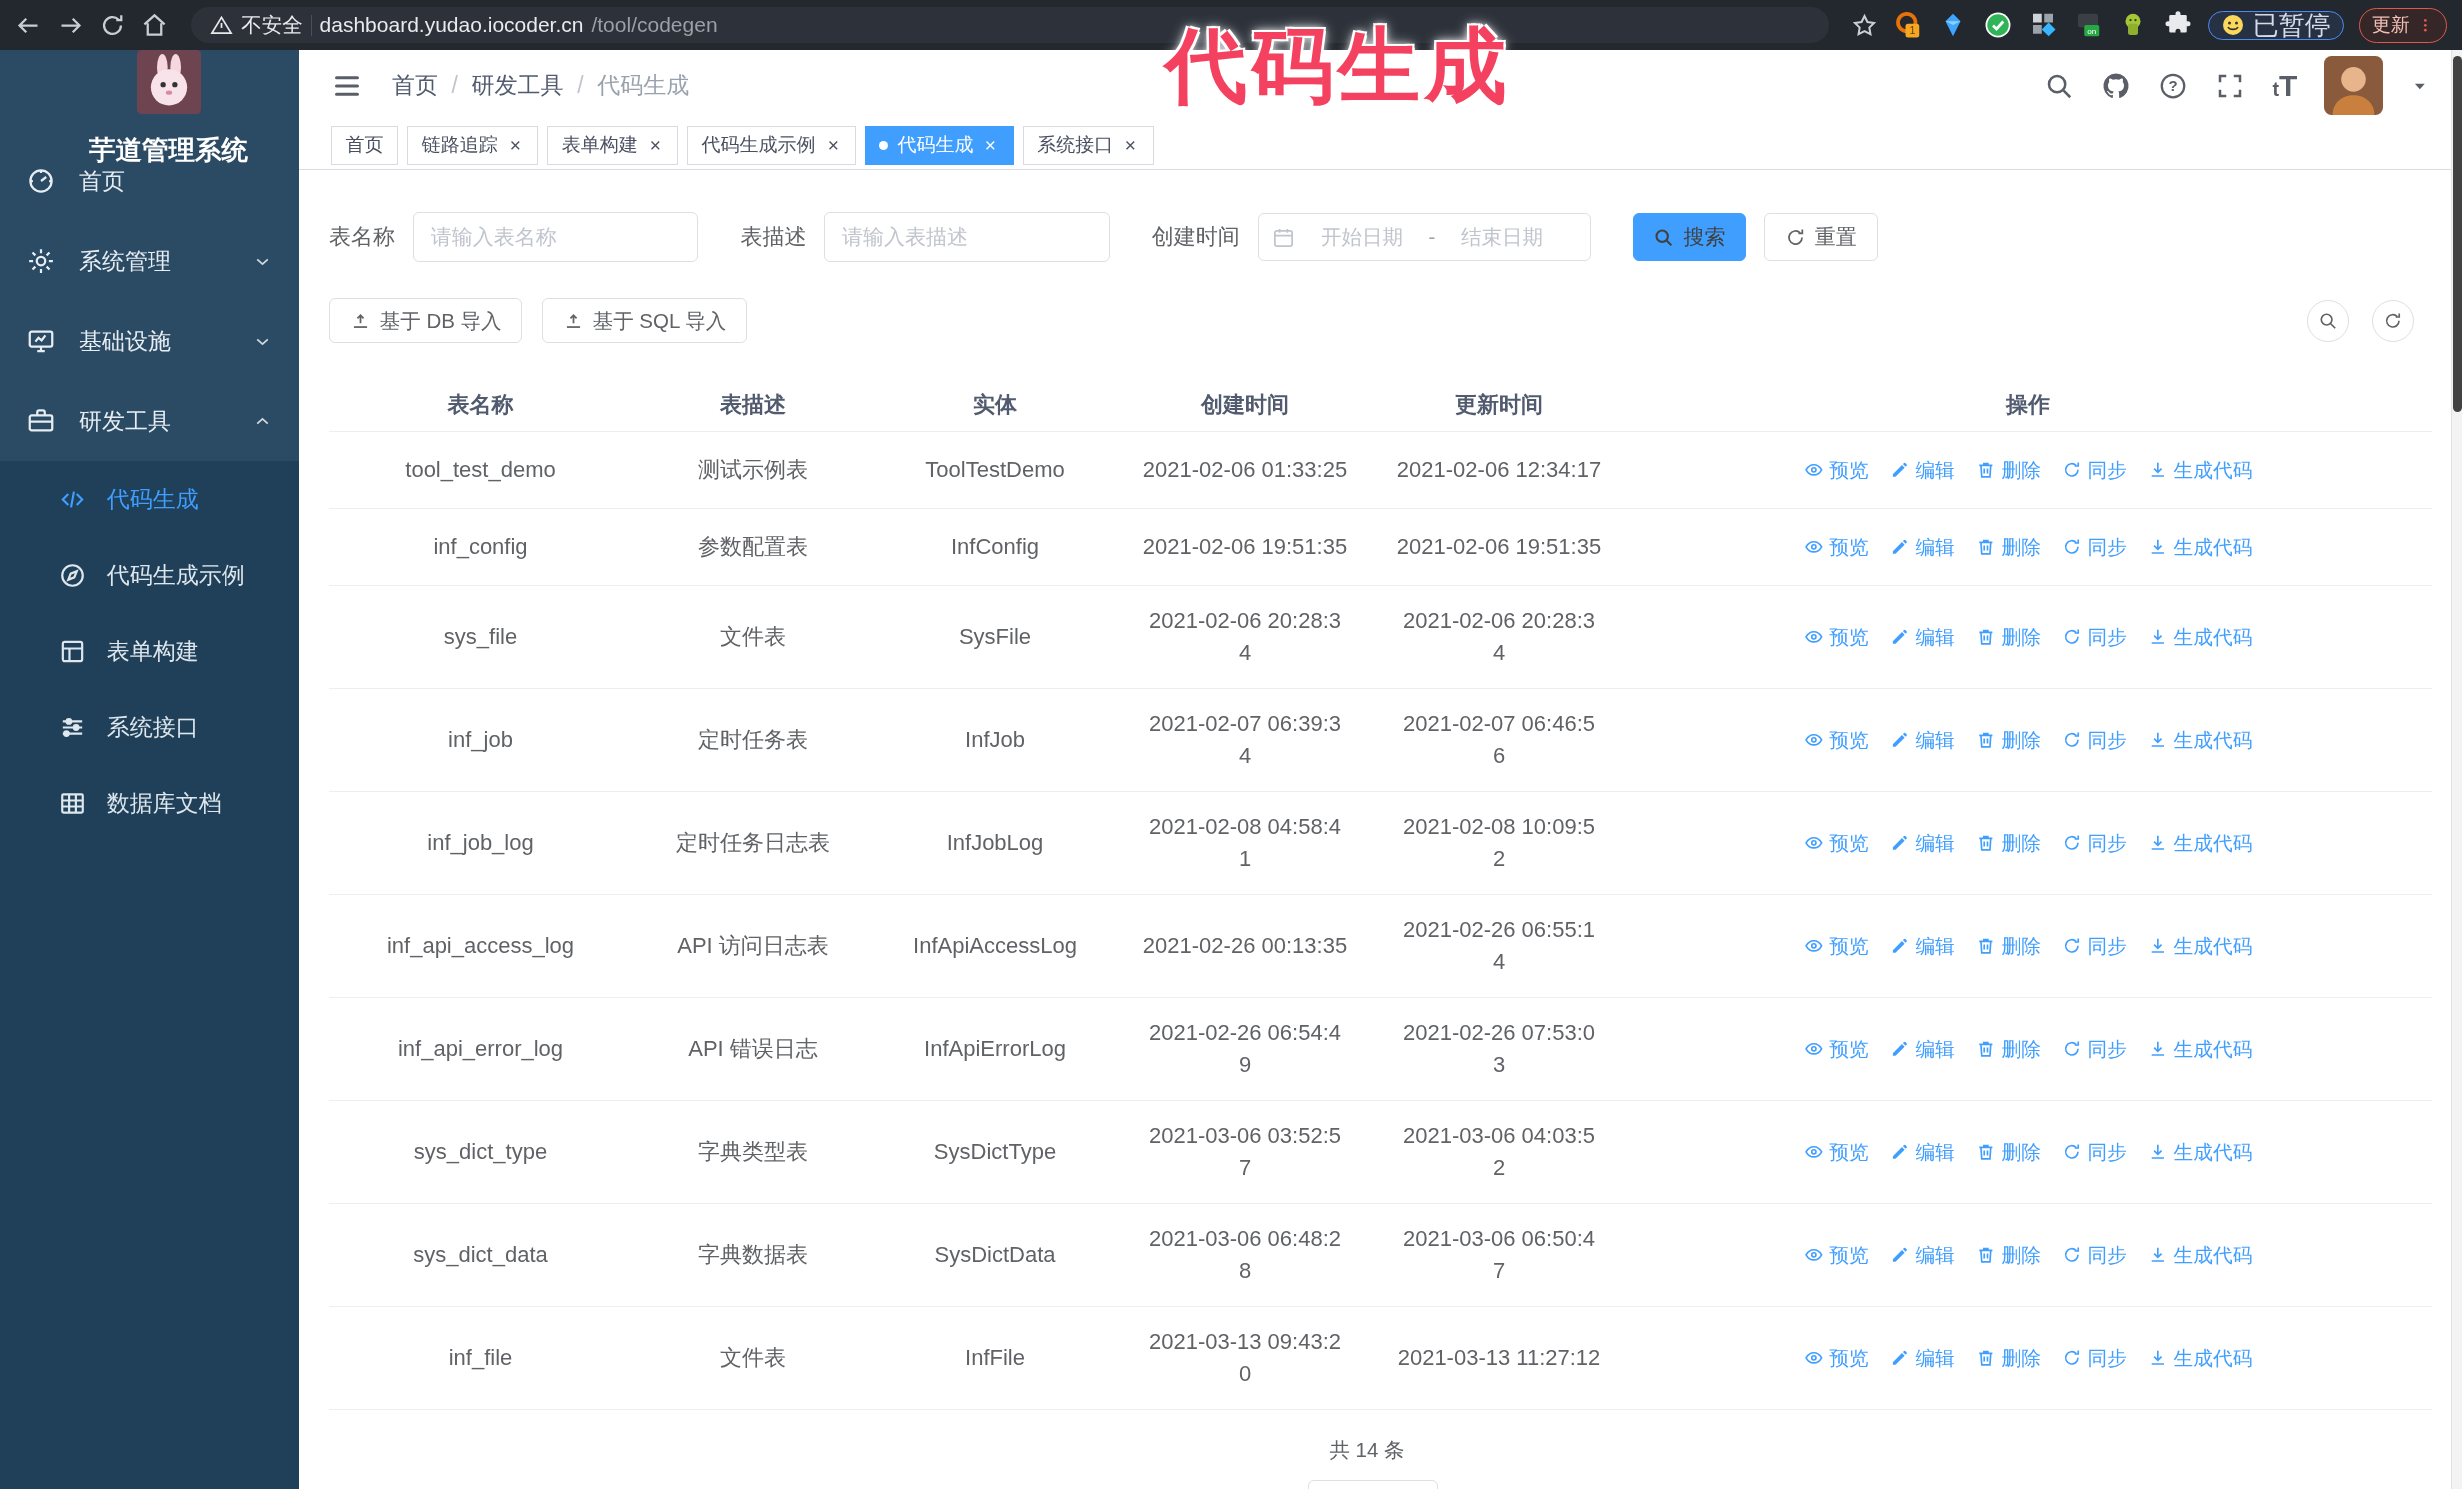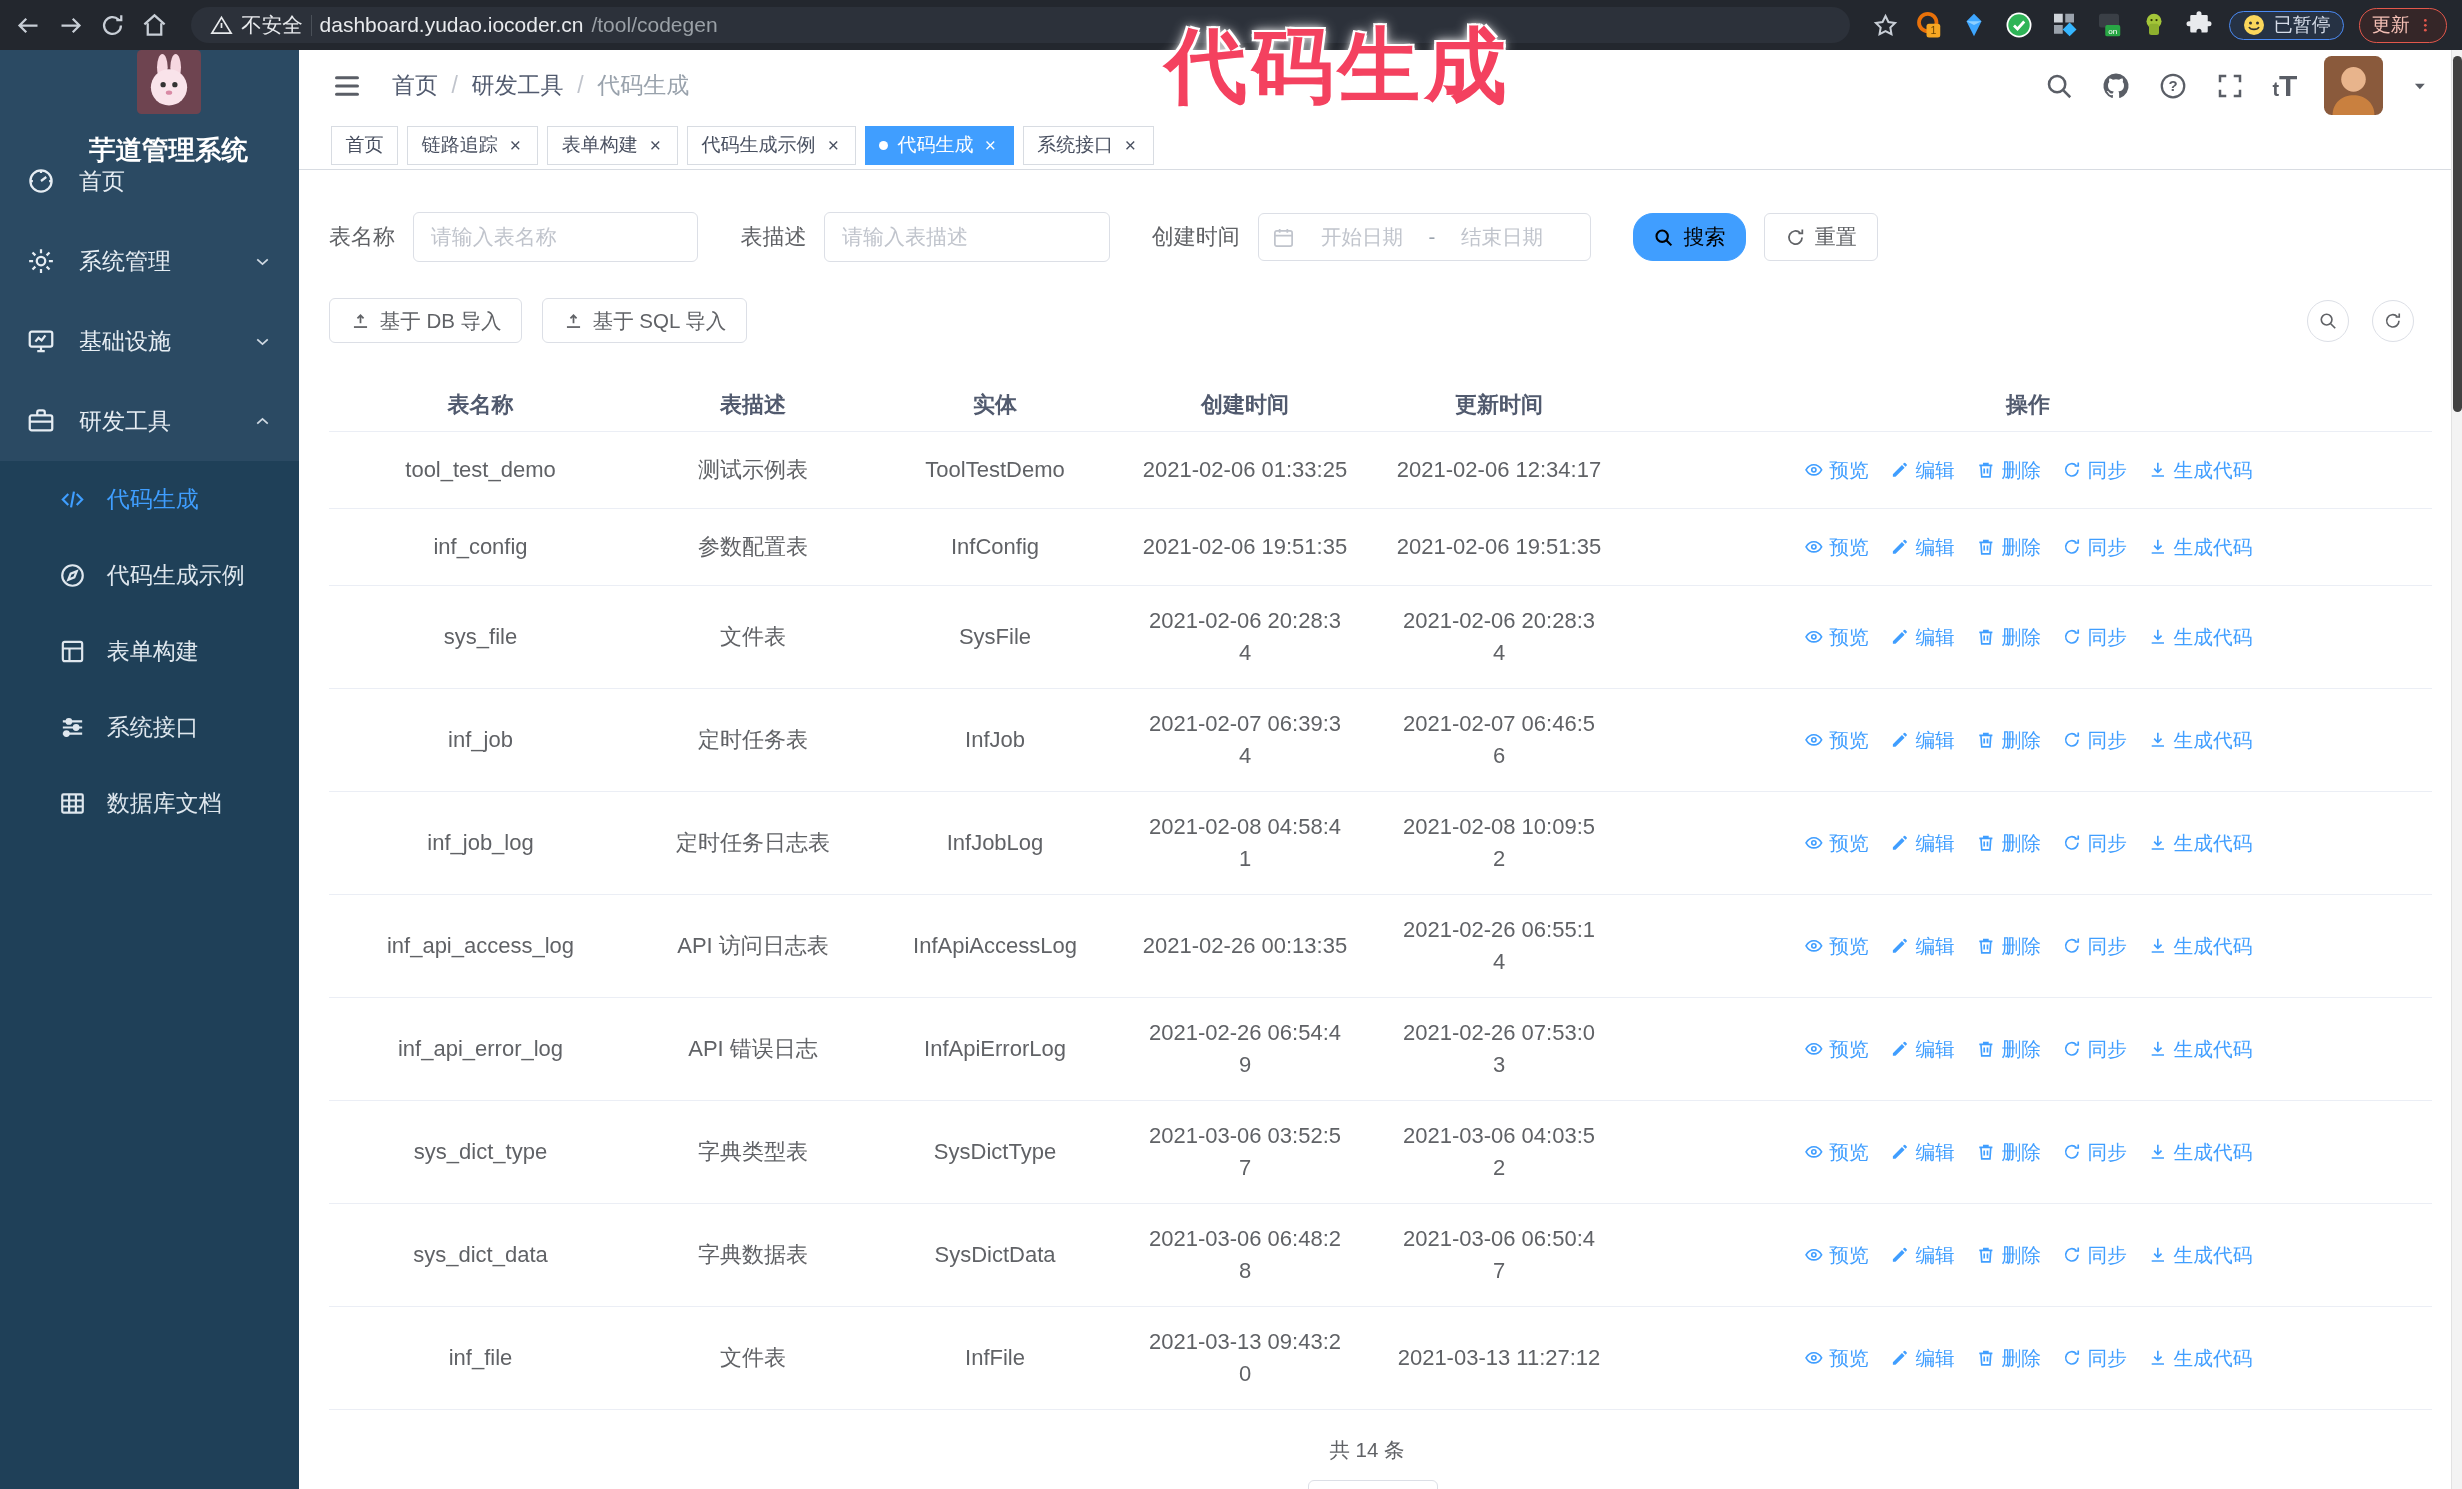--- a/index.html
+++ b/index.html
@@ -14,21 +14,21 @@
   .url-pill{height:36px;border-radius:18px;background:#2c313a;flex:1;display:flex;align-items:center;
             padding:0 19.7px;gap:8px;min-width:0;margin:0 7.6px;}
   .warn-ic{width:23px;height:23px;color:#e8eaed;flex:none;}
   .sec-label{color:#e8eaed;font-size:20.5px;flex:none;}
   .pill-div{width:0.8px;height:21px;background:#4a5058;flex:none;}
   .url-host{color:#e8eaed;font-size:21px;white-space:nowrap;}
   .url-path{color:#9aa0a6;font-size:21px;white-space:nowrap;}
   .star-ic{width:27px;height:27px;color:#c8ced6;flex:none;cursor:pointer;}
   .ext-ic{width:30px;height:30px;flex:none;cursor:pointer;}
   .chip-paused{height:29px;border-radius:17.4px;border:1.5px solid #4b8bf5;background:#263244;
-               display:flex;align-items:center;gap:7.6px;padding:0 12px;color:#d5dce8;font-size:19px;
+               display:flex;align-items:center;gap:7.6px;padding:0 12px;color:#d5dce8;font-size:26px;
                flex:none;cursor:pointer;box-sizing:border-box;}
   .face-ic{width:24px;height:24px;}
   .btn-update{height:35px;border-radius:17.4px;border:1.5px solid #e2574b;background:#352628;
               display:flex;align-items:center;gap:7.6px;padding:0 12px;color:#f3beb4;font-size:19px;
               flex:none;cursor:pointer;box-sizing:border-box;}
   .dots-ic{width:16.7px;height:16.7px;color:#e2574b;}
 
   
   .app{position:absolute;top:50px;left:0;width:2462px;height:1440px;display:flex;}
   .sidebar{width:299px;flex:none;background:#1f4058;display:flex;flex-direction:column;}
@@ -82,21 +82,21 @@
   .gap56{margin-left:42px;}
   .range{height:48px;border:0.8px solid #dcdfe6;border-radius:6px;display:flex;align-items:center;
          padding:0 13.6px;gap:7.6px;width:333px;box-sizing:border-box;margin-left:18px;background:#fff;}
   .cal-ic{width:23px;height:23px;color:#c0c4cc;flex:none;}
   .range input{border:none;width:114px;font-size:20.5px;text-align:center;color:#606266;outline:none;
                font-family:"Liberation Sans","DejaVu Sans",sans-serif;}
   .range .sep{color:#9aa3ad;font-size:20.5px;}
   .btn{height:48px;border-radius:6px;display:flex;align-items:center;gap:9px;padding:0 19.7px;
        font-size:21px;cursor:pointer;border:0.8px solid #dcdfe6;background:#fff;color:#606266;
        box-sizing:border-box;white-space:nowrap;}
-  .btn.primary{background:#409eff;border-color:#409eff;color:#000000;border-radius:20px;}
+  .btn.primary{background:#409eff;border-color:#409eff;color:#404040;}
   .btn-ic{width:21px;height:21px;flex:none;}
 
   .imports{display:flex;align-items:center;gap:19.7px;margin-top:36px;}
   .imports .btn{height:45px;font-size:20.5px;}
   .round-btns{margin-left:auto;display:flex;gap:23px;margin-right:18px;}
   .round-btn{width:42px;height:42px;border-radius:50%;border:0.8px solid #dcdfe6;background:#fff;
              display:flex;align-items:center;justify-content:center;color:#606266;cursor:pointer;box-sizing:border-box;}
   .round-btn .btn-ic{width:19.7px;height:19.7px;}
 
   

